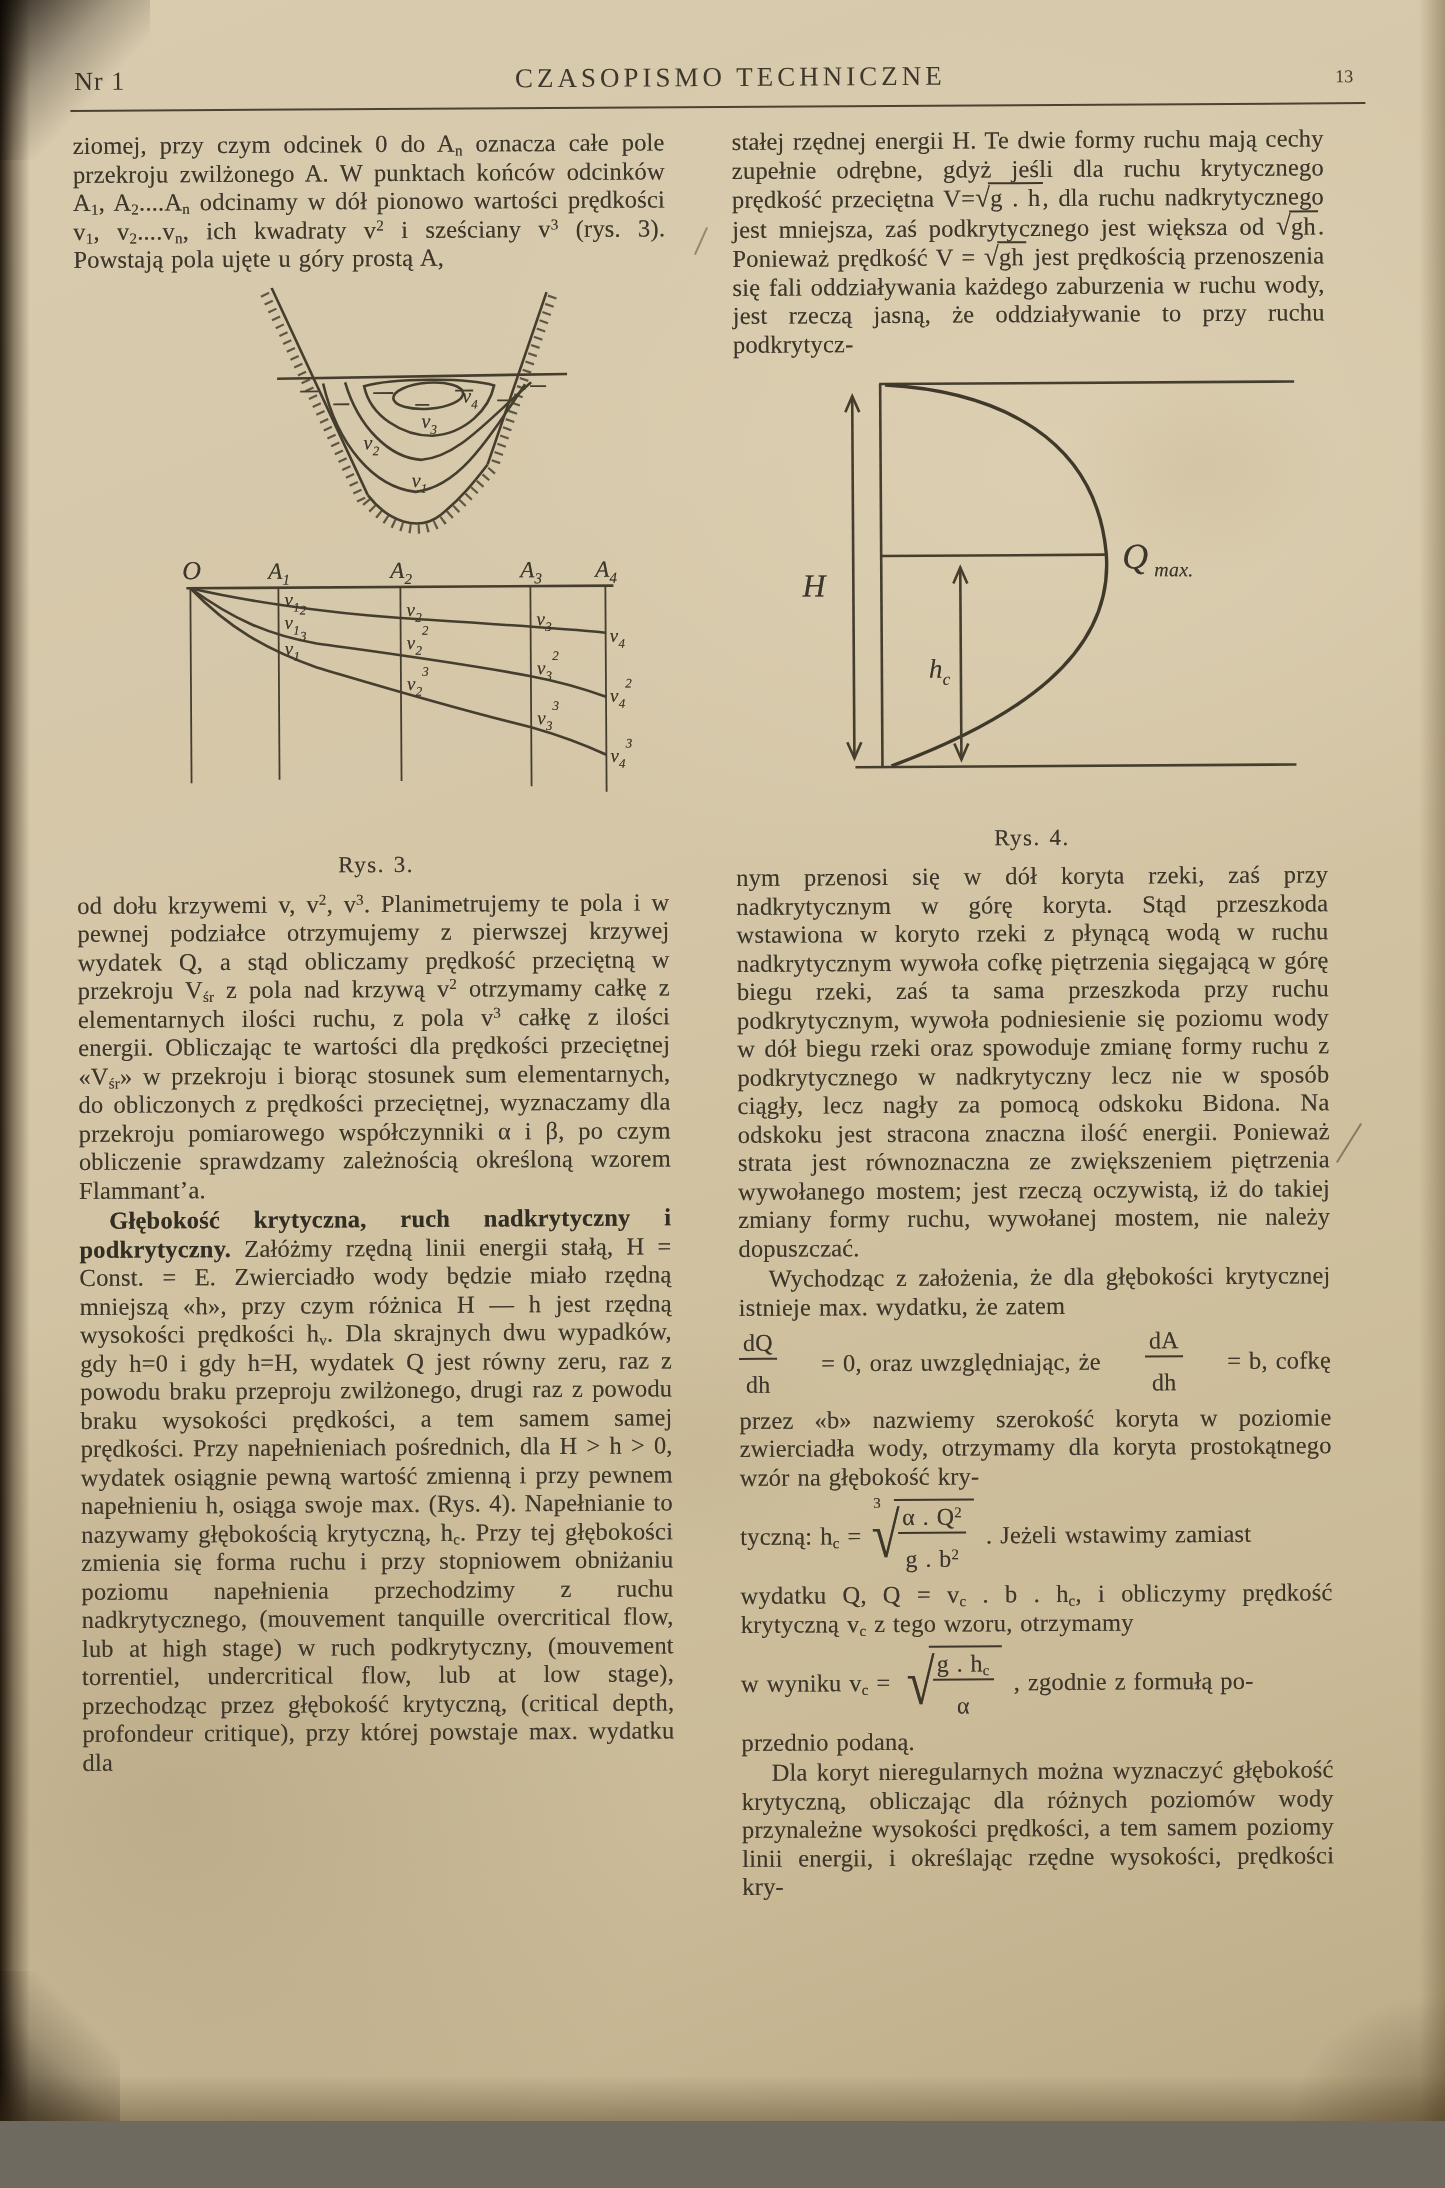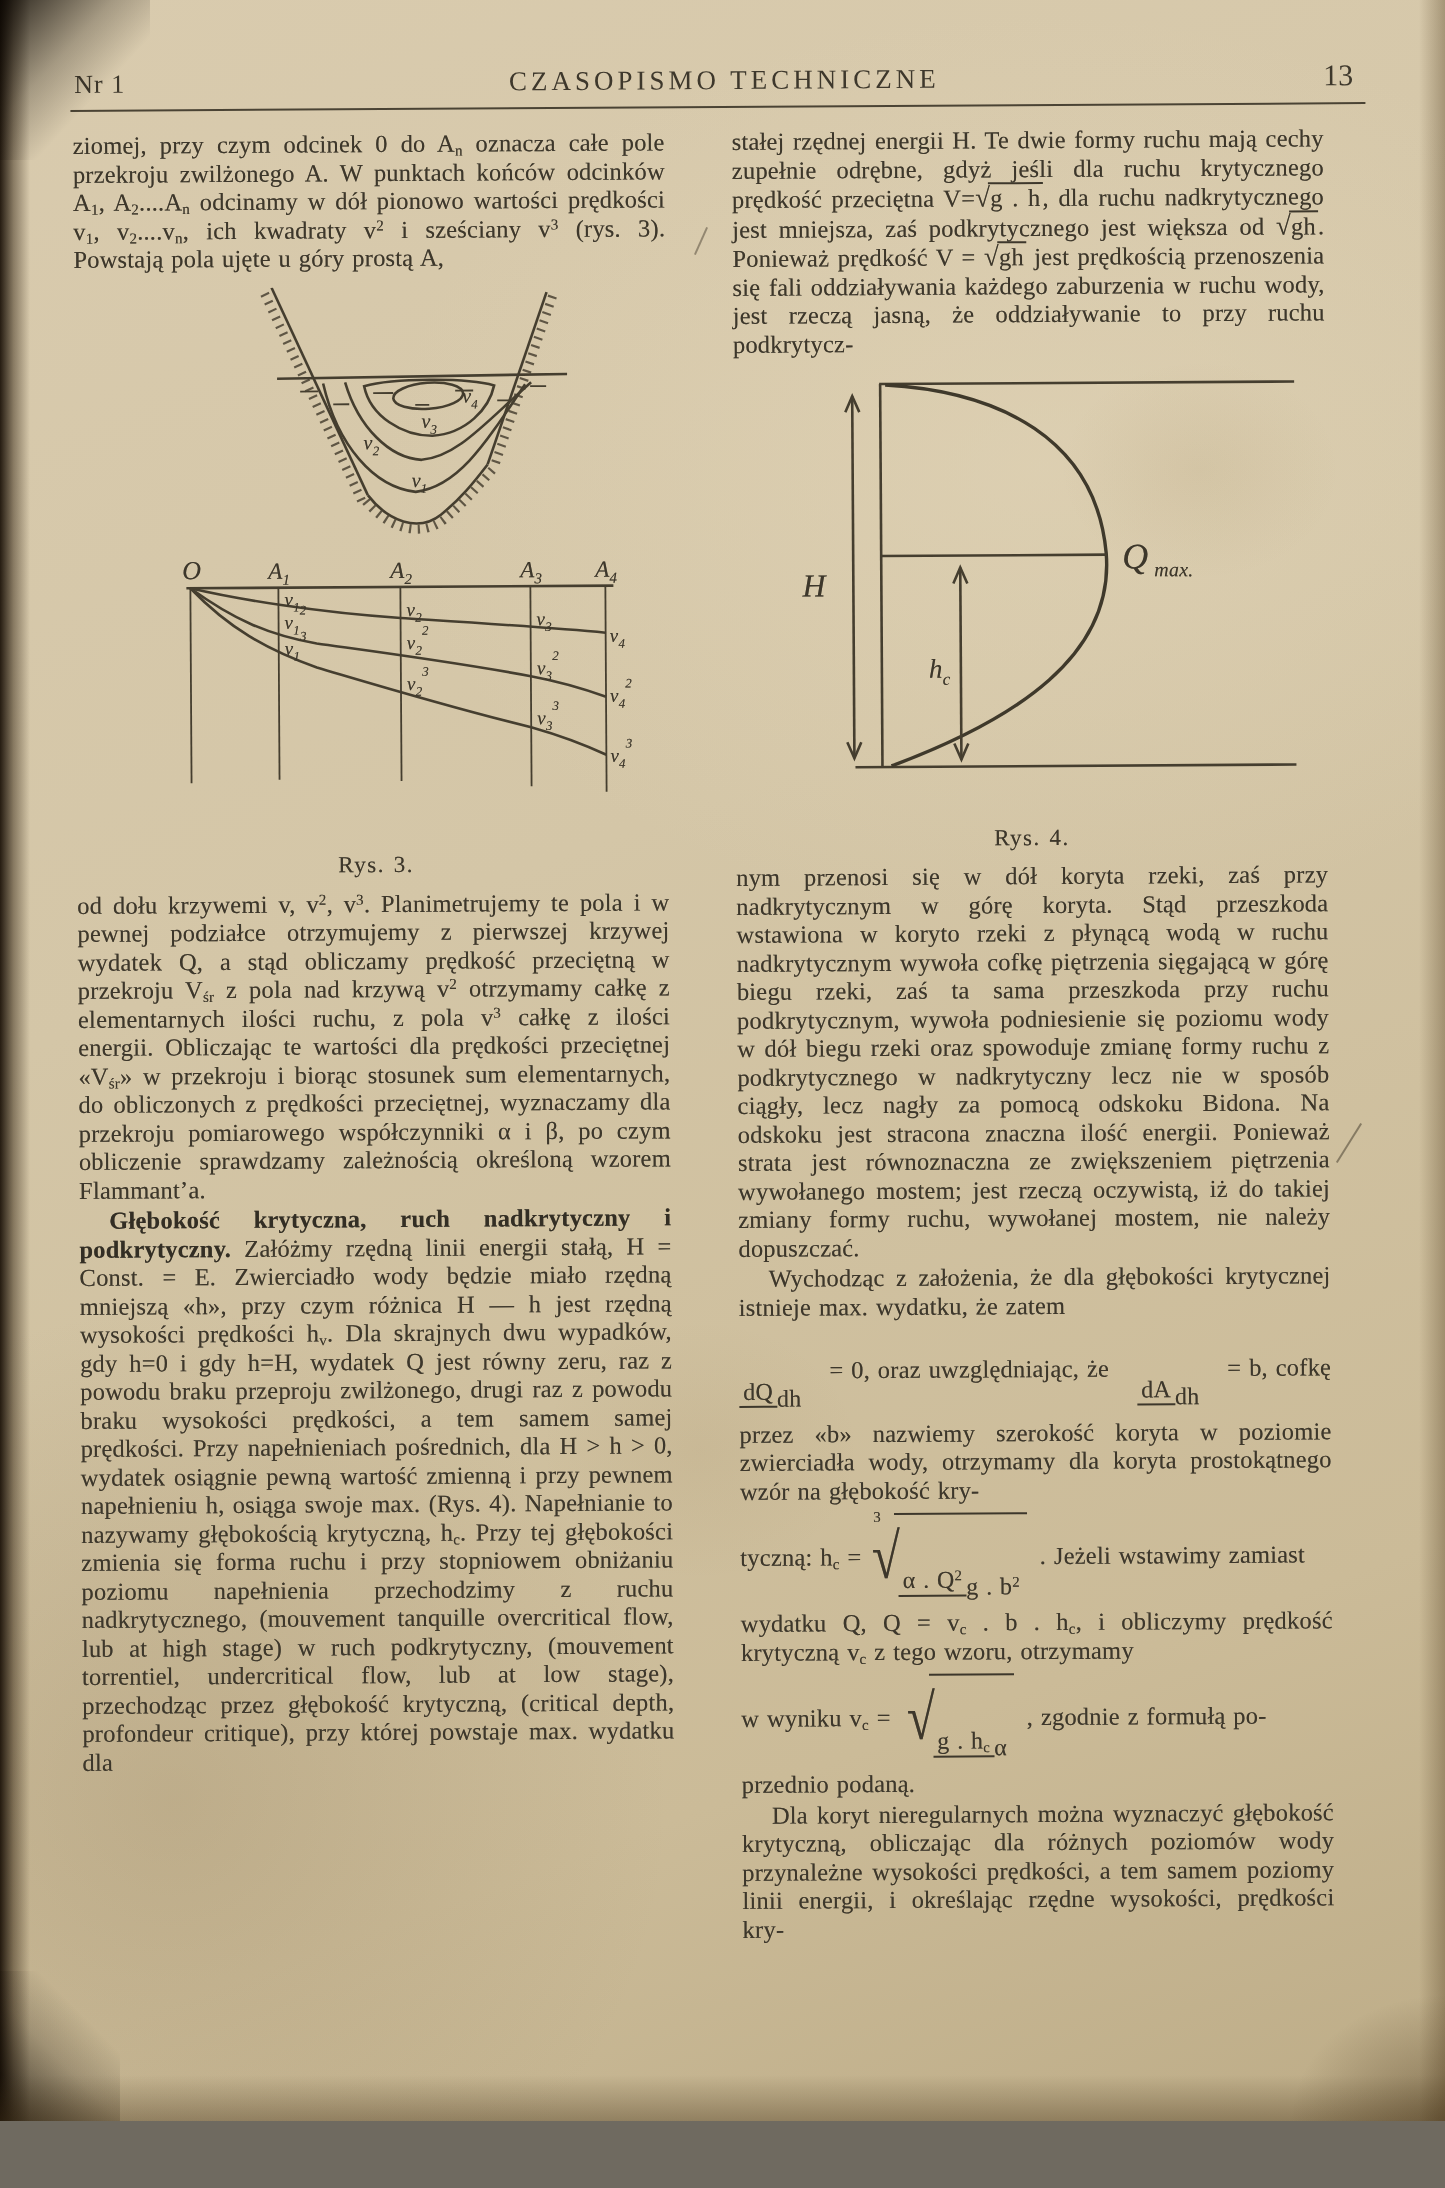--- a/index.html
+++ b/index.html
@@ -27,21 +27,21 @@
   .stain2{position:absolute;left:1060px;top:360px;width:280px;height:220px;border-radius:50%;
     background:radial-gradient(closest-side,rgba(128,100,52,.08),rgba(128,100,52,0));}
   .scratch1{position:absolute;left:1348px;top:1120px;width:2px;height:46px;background:rgba(62,54,40,.5);transform:rotate(32deg);}
   .scratch2{position:absolute;left:700px;top:226px;width:2px;height:30px;background:rgba(62,54,40,.45);transform:rotate(24deg);}
 
   .sheet{position:absolute;inset:0;transform:rotate(-0.35deg);transform-origin:50% 48%;}
 
   .header{position:absolute;top:62px;left:80px;right:86px;display:flex;align-items:baseline;}
   .issue{font-size:26px;letter-spacing:1px;}
   .journal{flex:1;text-align:center;font-size:27px;letter-spacing:4px;}
-  .pageno{font-size:30px;}
+  .pageno{font-size:18px;}
   .header-rule{position:absolute;top:106px;left:76px;right:74px;border-top:2.5px solid #4a4334;}
 
   .col{position:absolute;top:128px;width:592px;font-size:24.5px;line-height:28.5px;
     text-align:justify;letter-spacing:.2px;word-spacing:1.5px;color:#3d372b;
     text-shadow:0 0 .5px rgba(61,55,43,.55);}
   .col-left{left:78px;}
   .col-right{left:737px;}
   .para{margin:0 0 2px 0;}
   .indent{text-indent:30px;}
   strong.lead{font-weight:bold;color:#332e24;}
@@ -58,21 +58,21 @@
   svg text{font-family:"Liberation Serif","DejaVu Serif",serif;}
   .ink1{stroke:#453e2f;stroke-width:1.8;fill:none;}
   .ink2{stroke:#453e2f;stroke-width:2.6;fill:none;}
   .ink3{stroke:#3f392b;stroke-width:3.4;fill:none;}
   .hatch{stroke:#4a4232;stroke-width:9;fill:none;stroke-dasharray:2.2 6.5;opacity:.85;}
   .flabel{font-style:italic;fill:#3d372b;}
 
   .fline{display:flex;align-items:center;gap:12px;margin:8px 0;}
   .fline-spread{justify-content:space-between;gap:6px;}
   .ftxt{white-space:nowrap;}
-  .frac{display:inline-flex;flex-direction:row;align-items:center;line-height:1.12;font-size:.98em;margin-top:44px;}
+  .frac{display:inline-flex;flex-direction:column;align-items:center;line-height:1.12;font-size:.98em;}
   .frac .num{border-bottom:2.2px solid currentColor;padding:0 4px 1px 4px;}
   .frac .den{padding-top:12px;}
   .radical{display:inline-flex;align-items:center;white-space:nowrap;}
   .ridx{font-size:15px;align-self:flex-start;margin:0 -13px 0 0;position:relative;top:4px;z-index:1;}
   .rsign{font-size:64px;line-height:.82;transform:scaleX(.8);margin-right:-9px;font-weight:400;}
   .rbody{border-top:2.6px solid currentColor;padding:3px 8px 0 4px;display:inline-flex;}
 </style>
 </head>
 <body>
 

